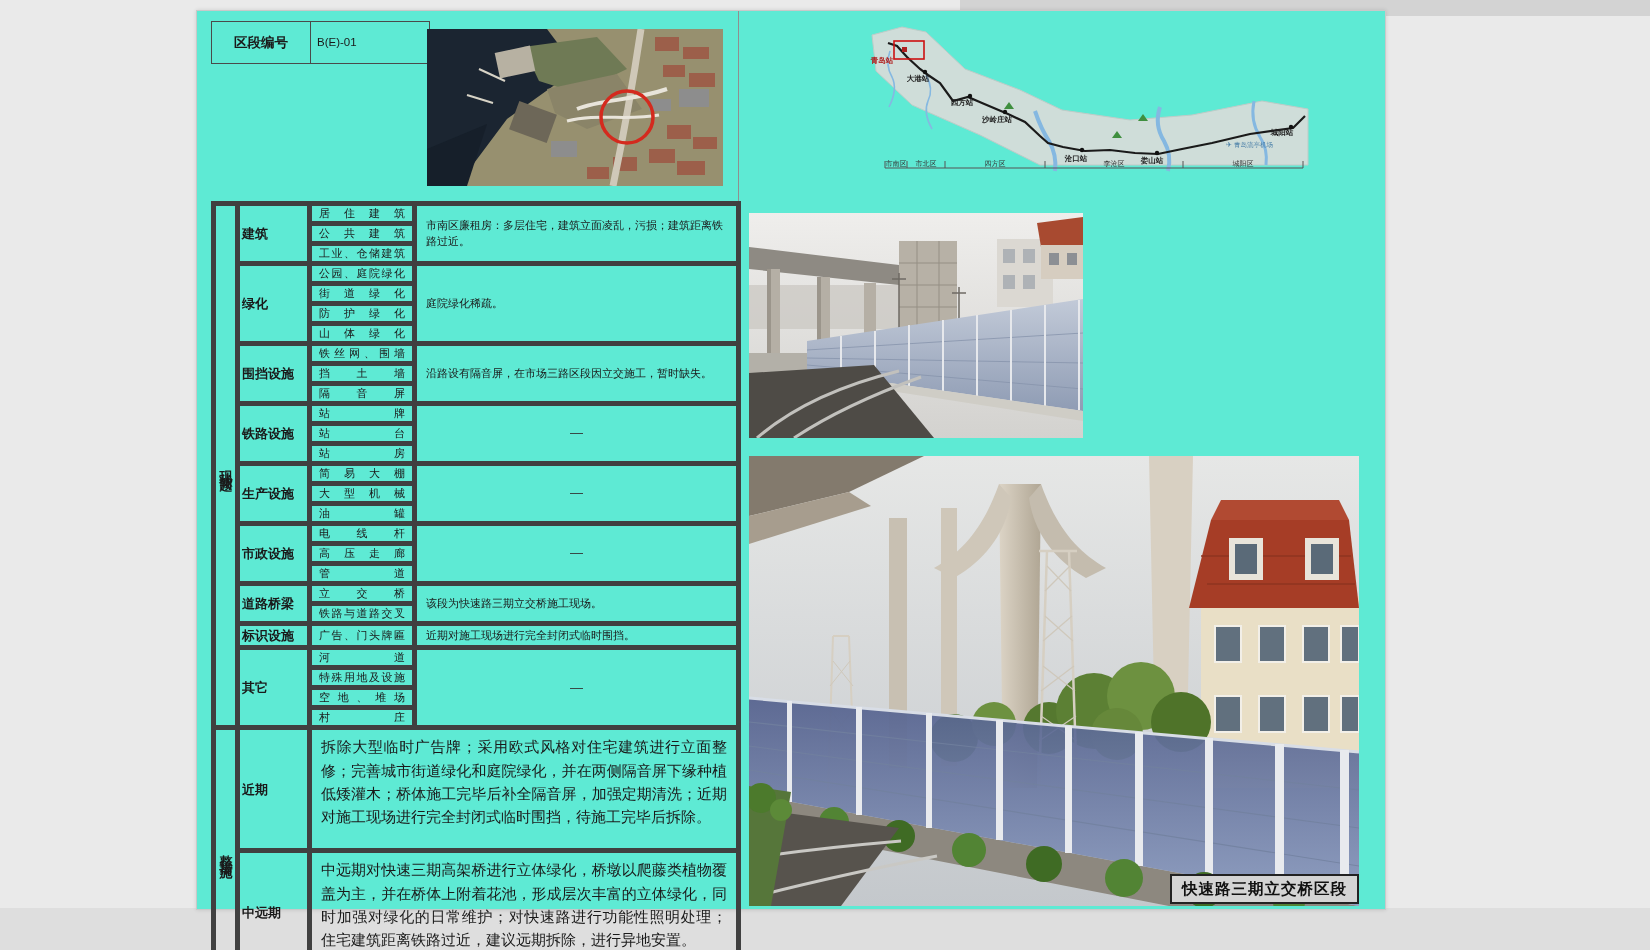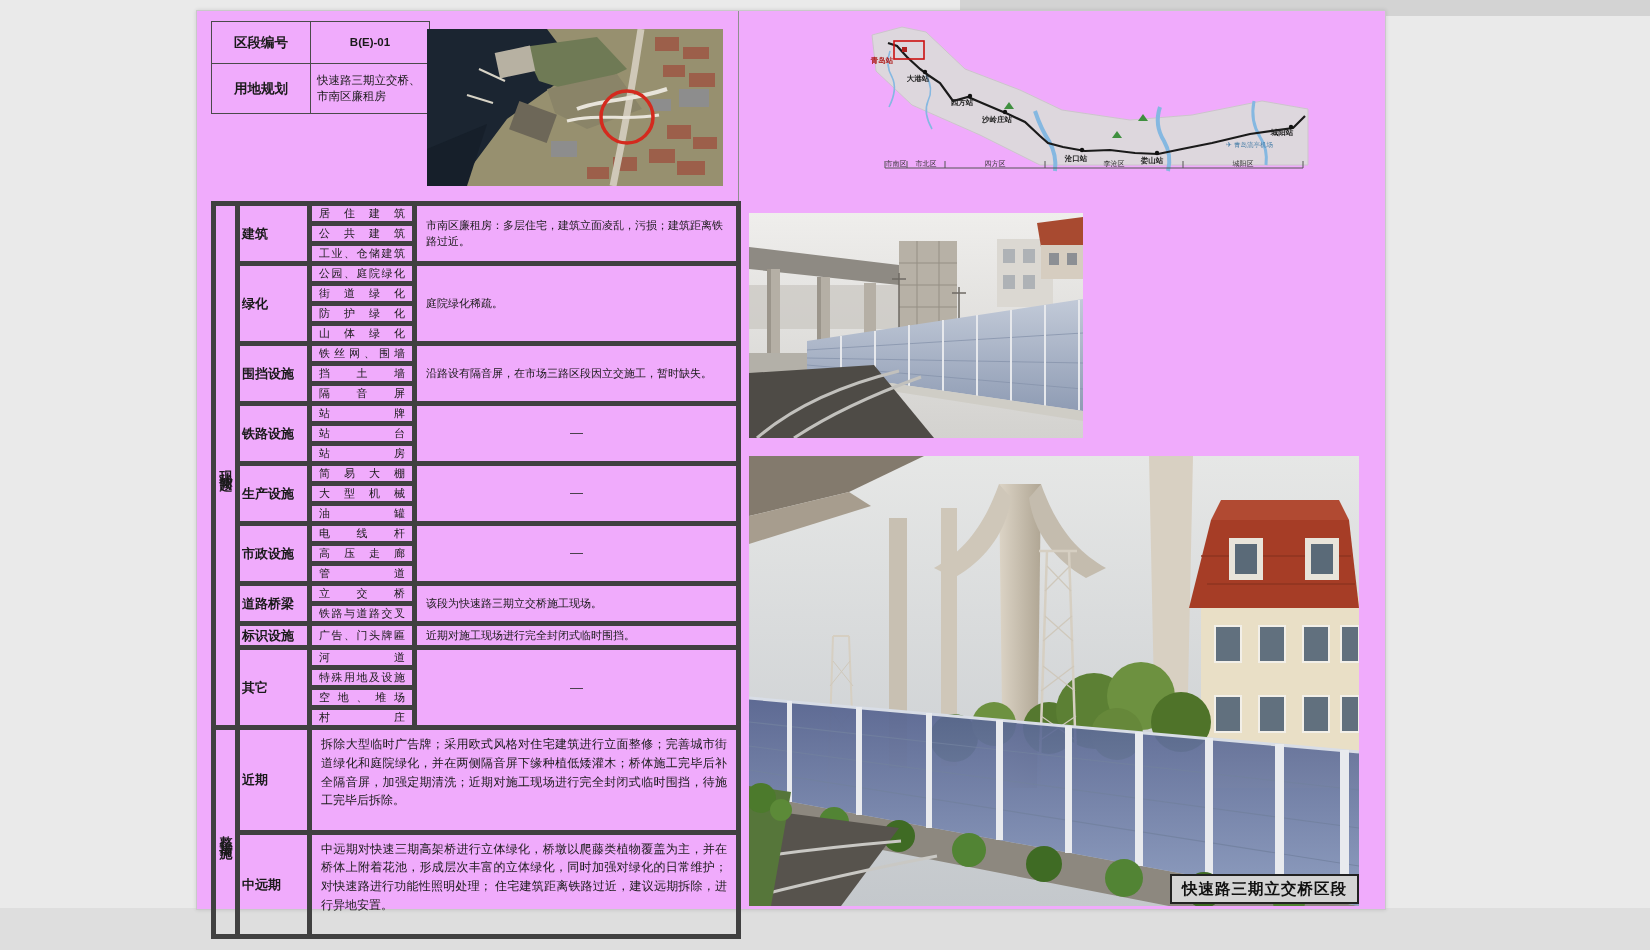--- a/index.html
+++ b/index.html
@@ -1,53 +1,53 @@
 <!DOCTYPE html>
 <html><head>
 <meta charset="utf-8">
 <style>
   html,body{margin:0;padding:0;}
   body{width:1650px;height:950px;background:#eaeaea;overflow:hidden;position:relative;
        font-family:"Liberation Sans","DejaVu Sans",sans-serif;color:#1a1a1a;}
   .band-top{position:absolute;left:960px;top:0;width:690px;height:16px;background:#d3d3d3;}
   .band-bottom{position:absolute;left:0;top:908px;width:1650px;height:42px;background:#dedede;}
-  .page{position:absolute;left:196px;top:10px;width:1188px;height:898px;background:#f0abfc;
+  .page{position:absolute;left:196px;top:10px;width:1188px;height:898px;background:#5eead4;
         border:1px solid #c9c9c9;box-shadow:0 0 4px rgba(0,0,0,.12);}
   .v-divider{position:absolute;left:541px;top:0;width:1px;height:898px;background:#8f8f8f;}
 
   
   .header-table{position:absolute;left:14px;top:10px;border-collapse:collapse;table-layout:fixed;width:202px;}
   .header-table td{border:1px solid #4a4a4a;vertical-align:middle;}
   .header-table tr:nth-child(1){height:42px}
   .header-table tr:nth-child(2){height:50px}
   .header-table tr:nth-child(3){height:48px}
   .header-table tr:nth-child(4){height:38px}
   .h-label{font-weight:bold;font-size:13.5px;text-align:center;width:96px;}
   .h-value{font-size:11.5px;padding:2px 6px;line-height:1.35;width:106px;}
-  .h-value.center{text-align:center;font-weight:bold;}
+  .h-value.center{}
 
   
   .satellite{position:absolute;left:230px;top:18px;width:296px;height:157px;}
   .routemap{position:absolute;left:633px;top:6px;width:480px;height:162px;}
 
   
   .main-table{position:absolute;left:14px;top:190px;border-collapse:collapse;table-layout:fixed;width:525px;}
   .main-table td{border:5px solid #404040;vertical-align:middle;overflow:hidden;}
   .main-table col.c0{width:24px}.main-table col.c1{width:72px}
   .main-table col.c2{width:105px}.main-table col.c3{width:324px}
   tr.item-row{height:19px;}
   tr.measure-row{height:86px;}
   td.vert{writing-mode:vertical-rl;text-orientation:upright;font-weight:bold;font-size:13px;
           text-align:center;letter-spacing:3px;padding:2px 0;}
   td.cat{font-weight:bold;font-size:13px;text-align:left;padding:0 2px;line-height:1.2;}
   td.sub{font-size:11px;padding:0 7px;}
   td.sub span{display:block;width:100%;text-align:justify;text-align-last:justify;}
   td.note{font-size:11px;padding:2px 9px;line-height:1.4;}
   td.note.dash{text-align:center;font-size:13px;color:#333;}
-  td.mtext{font-size:12px;padding:5px 9px 20px 9px;line-height:1.55;vertical-align:top;text-align:justify;font-family:Liberation Serif, serif;}
+  td.mtext{font-size:15px;padding:5px 9px 20px 9px;line-height:1.55;vertical-align:top;text-align:justify;}
 
   
   .photo1{position:absolute;left:552px;top:202px;width:334px;height:225px;}
   .photo2{position:absolute;left:552px;top:445px;width:610px;height:450px;}
   .photo2-caption{position:absolute;right:0px;bottom:2px;background:#d4d4d4;border:2px solid #222;
       font-weight:bold;font-size:15.5px;line-height:26px;padding:0 10px;letter-spacing:1px;color:#111;}
   svg text{font-family:"Liberation Sans","DejaVu Sans",sans-serif;}
 </style>
 </head>
 <body>
@@ -56,24 +56,20 @@
 <div class="band-bottom"></div>
 
 <div class="page">
   <div class="v-divider"></div>
 
   <table class="header-table">
     <tbody id="header-tbody">
         <tr>
           <td class="h-label">区段编号</td>
           <td class="h-value center">B(E)-01</td>
-        </tr>
-        <tr>
-          <td class="h-label">用地规划</td>
-          <td class="h-value">快速路三期立交桥、市南区廉租房</td>
         </tr>
       </tbody>
   </table>
 
   <svg class="satellite" viewBox="0 0 296 157">
     <rect width="296" height="157" fill="#97906f"></rect>
     <polygon points="0,0 120,0 150,40 80,90 30,157 0,157" fill="#1b2531"></polygon>
     <polygon points="0,120 60,95 40,157 0,157" fill="#161f2a"></polygon>
     <polygon points="96,18 170,8 200,40 150,64 112,52" fill="#6f7a55"></polygon>
     <polygon points="120,60 190,45 215,80 160,100 128,84" fill="#8a8468"></polygon>

